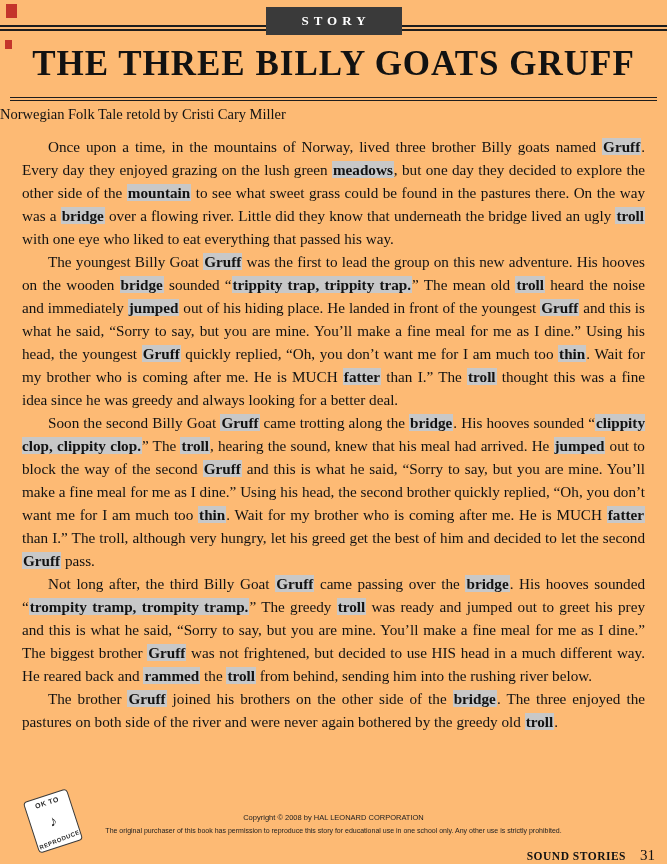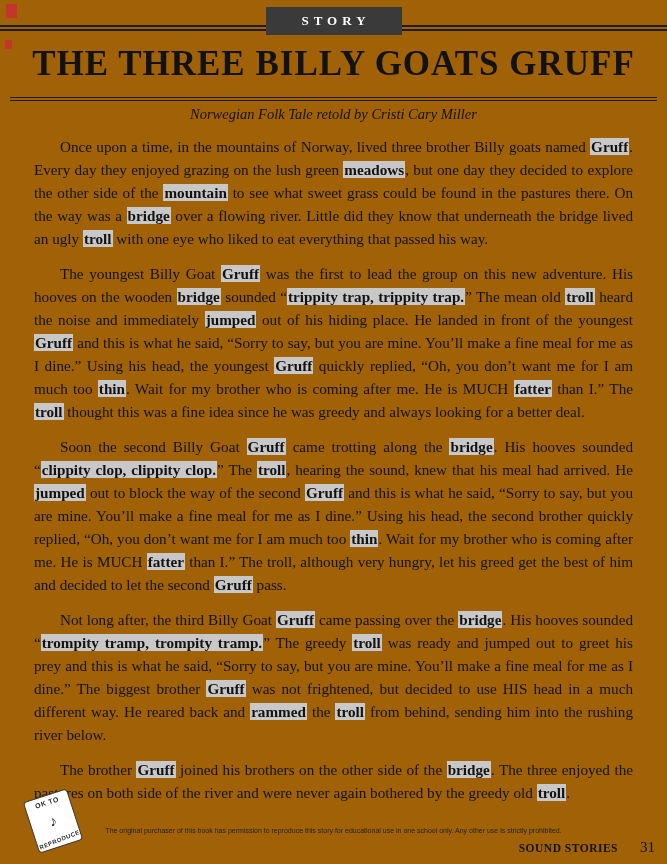--- a/index.html
+++ b/index.html
@@ -1,20 +1,20 @@
 <!DOCTYPE html>
 <html><head>
 <meta charset="utf-8">
 <style>
   html, body { margin: 0; padding: 0; background: #ffffff; }
   .page {
     position: relative;
     width: 667px;
     height: 864px;
-    background: #a16207;
+    background: #fdba74;
     overflow: hidden;
     font-family: "Liberation Serif", serif;
     color: #121212;
     --hl: #c8c8c8;
     --banner: #3a3a3a;
     --rule: #1d1d1d;
     --artifact: #c4352b;
   }
 
   
@@ -49,35 +49,34 @@
     letter-spacing: 1px;
     line-height: 1.0;
   }
   .title-rule {
     margin: 7px 10px 0;
     height: 2px;
     border-top: 1.5px solid var(--rule);
     border-bottom: 1.5px solid var(--rule);
   }
   .subtitle {
-    text-align: center;
-    font-style: italic;
+    text-align: left;
     font-size: 14.5px;
     margin-top: 5px;
   }
 
   
   .story {
     margin-top: 12px;
     padding: 0 22px;
     font-size: 15.2px;
     line-height: 23px;
     text-align: justify;
   }
-  .story p { margin: 12px; text-indent: 26px; }
+  .story p { margin: 0; text-indent: 26px; }
   .hl { background: var(--hl); font-weight: bold; padding: 0 1px; }
 
   
   .stamp {
     position: absolute; left: 30px; bottom: 16px;
     width: 46px; height: 54px;
     transform: rotate(-18deg);
   }
   .stamp-box {
     width: 100%; height: 100%;
@@ -100,22 +99,22 @@
     bottom: 28px; width: 460px;
     text-align: center;
     font-family: "Liberation Sans", sans-serif;
     color: #222;
   }
   .copyright .c-line { line-height: 10px; }
   .c1, .c2 { font-size: 7.5px; }
   .c3 { font-size: 7px; margin-top: 3px; }
 
   .series {
-    position: absolute; right: 12px; bottom: 8px;
-    display: flex; align-items: baseline; gap: 22px;
+    position: absolute; right: 12px; bottom: 0;
+    display: flex; align-items: baseline; gap: 14px;
   }
   .series-label { font-weight: 700; font-size: 11.5px; letter-spacing: 0.5px; }
   .page-number { font-size: 15px; }
 </style>
 </head>
 <body>
 
 <div class="page" style="--hl: #c8c8c8; --banner: #3a3a3a; --rule: #1d1d1d; --artifact: #c4352b;">
 
   <div class="artifact artifact-1"></div>
@@ -143,20 +142,21 @@
   <footer>
     <div class="stamp">
       <div class="stamp-box">
         <span class="stamp-top">OK TO</span>
         <span class="stamp-note">♪</span>
         <span class="stamp-bottom">REPRODUCE</span>
       </div>
     </div>
 
     <div class="copyright">
+      <div class="c-line c1">Copyright © 2008 by HAL LEONARD CORPORATION</div>
       <div class="c-line c3">The original purchaser of this book has permission to reproduce this story for educational use in one school only. Any other use is strictly prohibited.</div>
     </div>
 
     <div class="series">
       <span class="series-label">SOUND STORIES</span>
       <span class="page-number">31</span>
     </div>
   </footer>
 
 </div>

